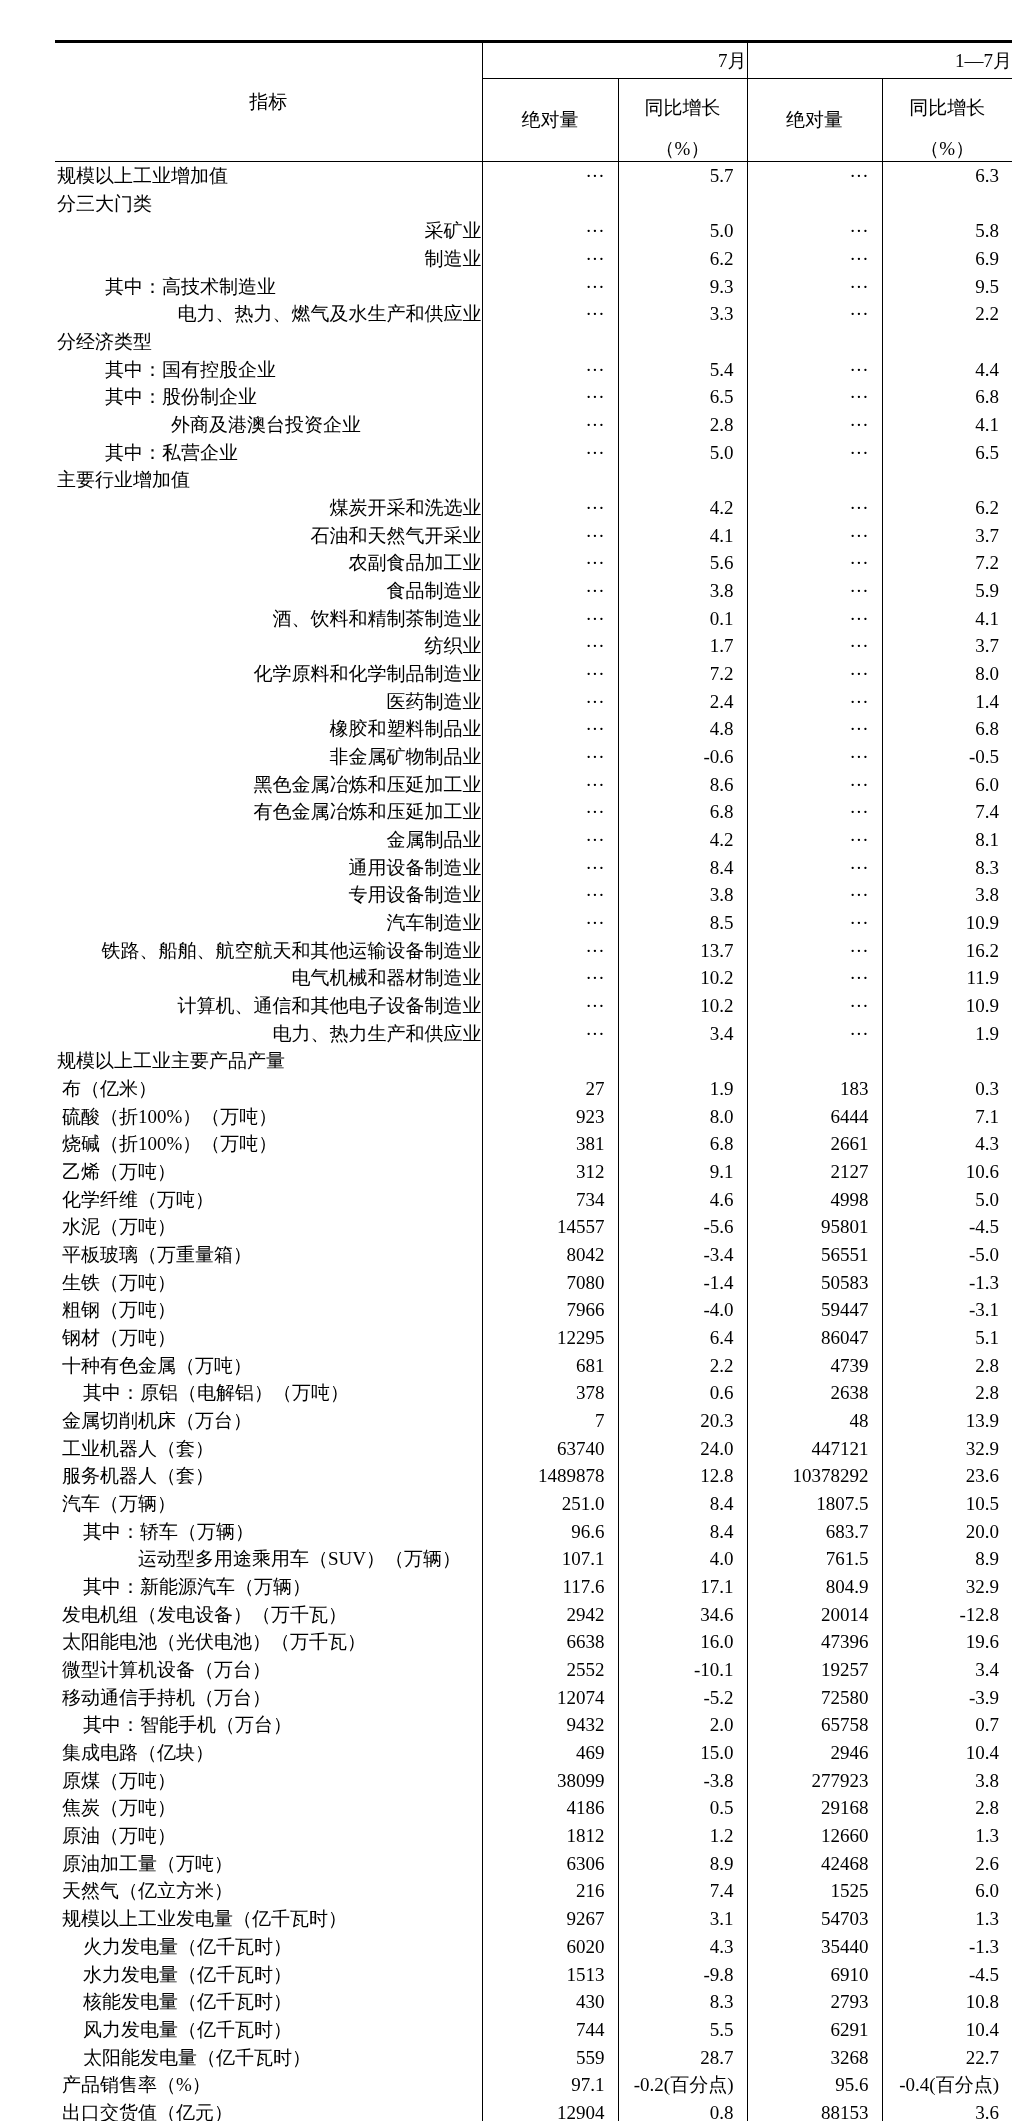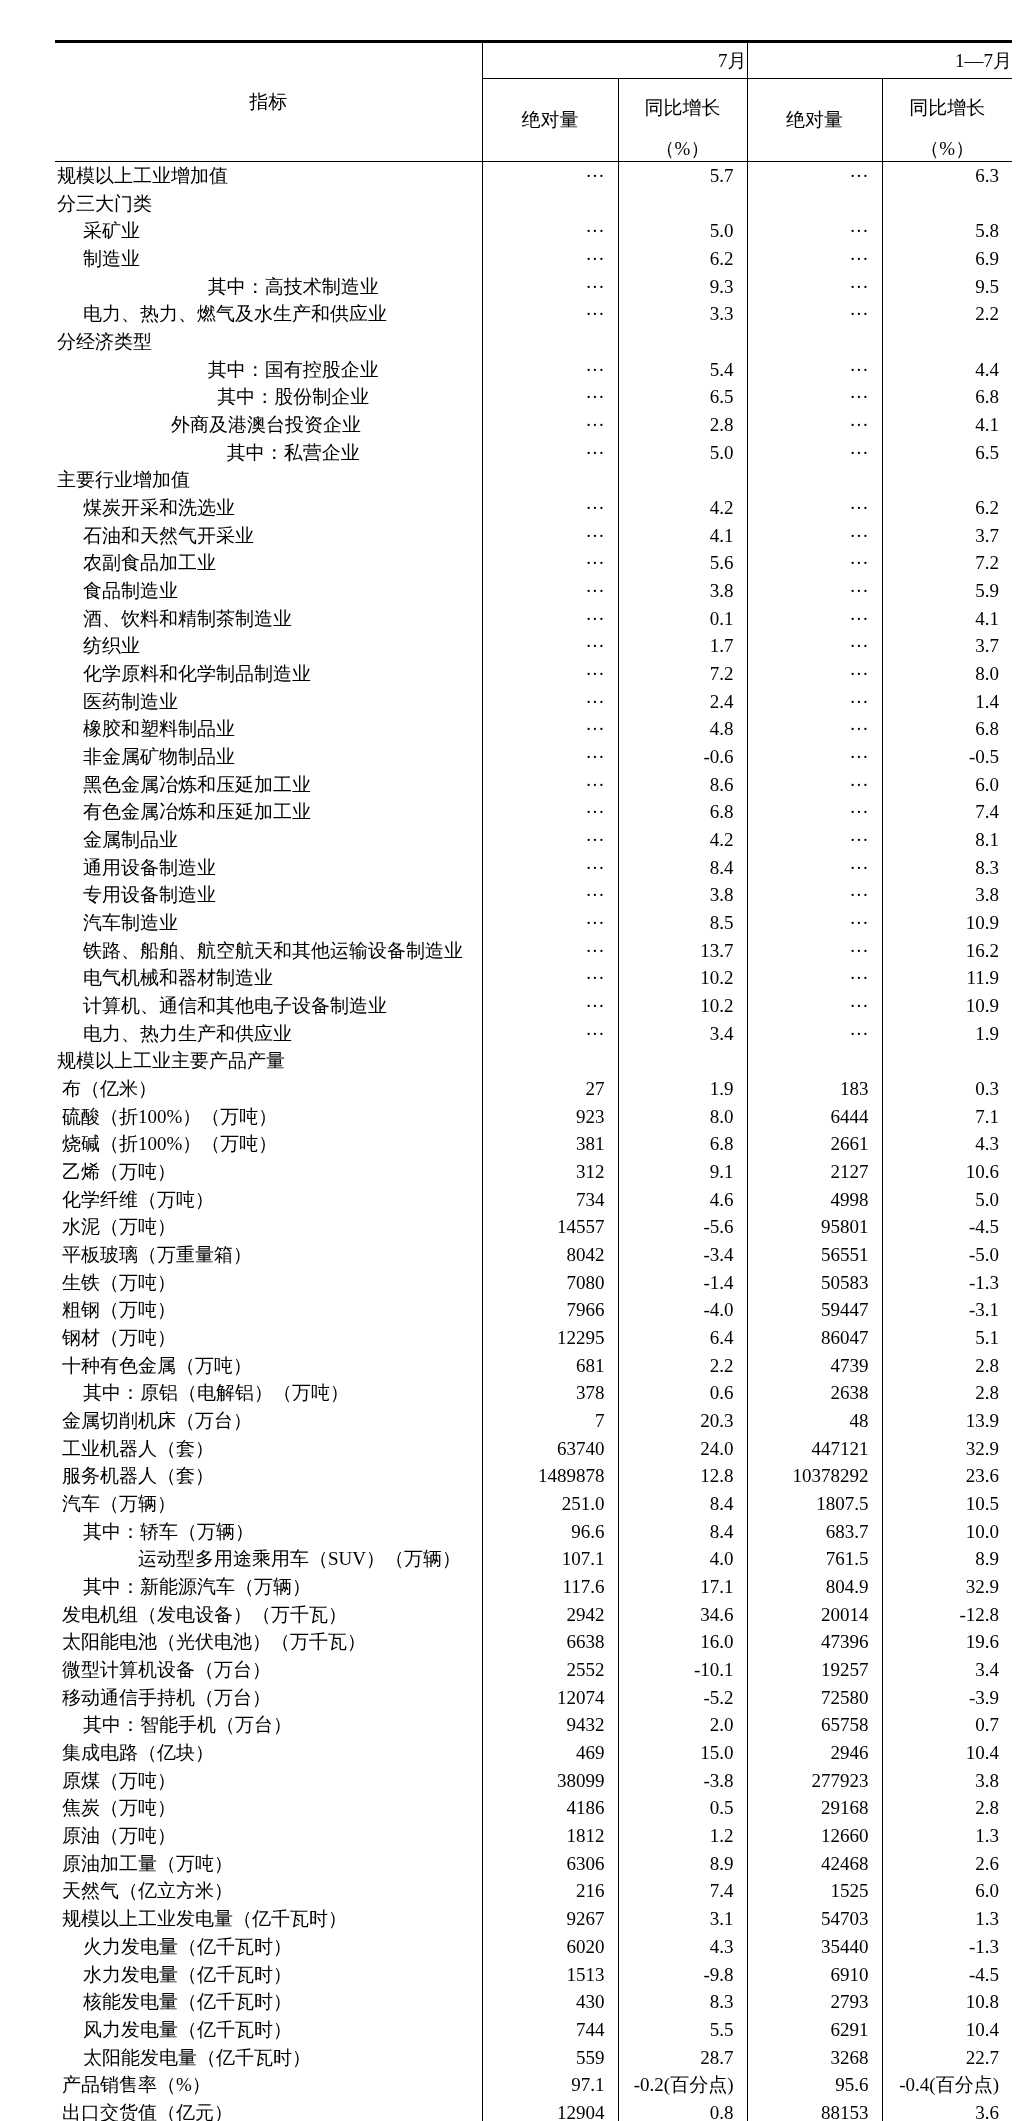--- a/index.html
+++ b/index.html
@@ -62,22 +62,22 @@
     height: 27.68px;
     white-space: nowrap;
     overflow: visible;
   }
   tbody td.label { text-align: left; }
   tbody td.val {
     text-align: right;
     padding-right: 13px;
   }
   tr.lv-section td.label { font-weight: normal; padding-left: 2px; }
-  tr.lv-group-item td.label { padding-left: 28px; }
-  tr.lv-group-sub td.label { padding-left: 50px; text-align: center; }
+  tr.lv-group-item td.label { padding-left: 28px; text-align: right; }
+  tr.lv-group-sub td.label { padding-left: 50px; }
   tr.lv-group-subsub td.label { padding-left: 116px; }
   tr.lv-item td.label { padding-left: 7px; }
   tr.lv-sub td.label { padding-left: 28px; }
   tr.lv-subsub td.label { padding-left: 83px; }
 </style>
 </head>
 <body>
 
 <div class="page">
   <table class="stats">
@@ -453,21 +453,21 @@
     <td class="val sep">251.0</td>
     <td class="val sep">8.4</td>
     <td class="val sep">1807.5</td>
     <td class="val sep">10.5</td>
   </tr>
         <tr class="lv-sub">
     <td class="label">其中：轿车（万辆）</td>
     <td class="val sep">96.6</td>
     <td class="val sep">8.4</td>
     <td class="val sep">683.7</td>
-    <td class="val sep">10.0</td>
+    <td class="val sep">20.0</td>
   </tr>
         <tr class="lv-subsub">
     <td class="label">运动型多用途乘用车（SUV）（万辆）</td>
     <td class="val sep">107.1</td>
     <td class="val sep">4.0</td>
     <td class="val sep">761.5</td>
     <td class="val sep">8.9</td>
   </tr>
         <tr class="lv-sub">
     <td class="label">其中：新能源汽车（万辆）</td>

